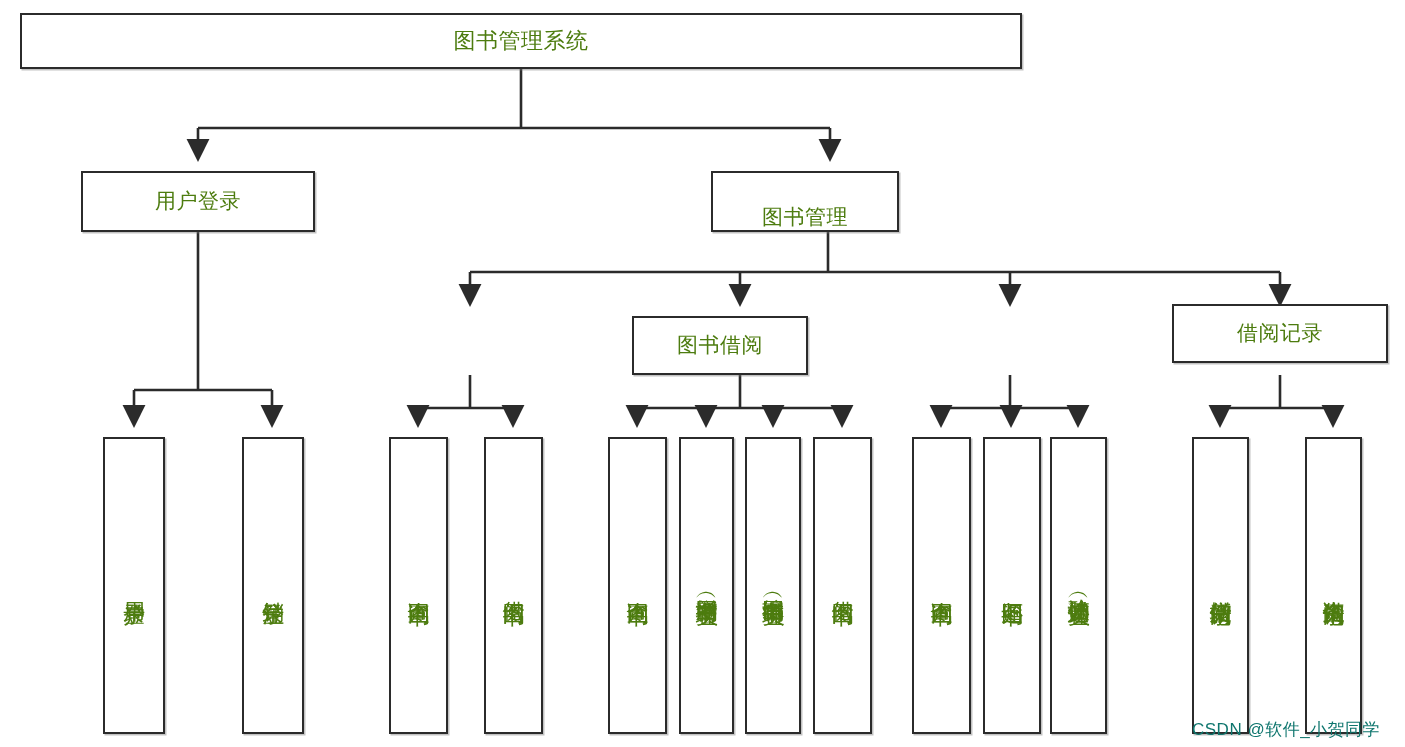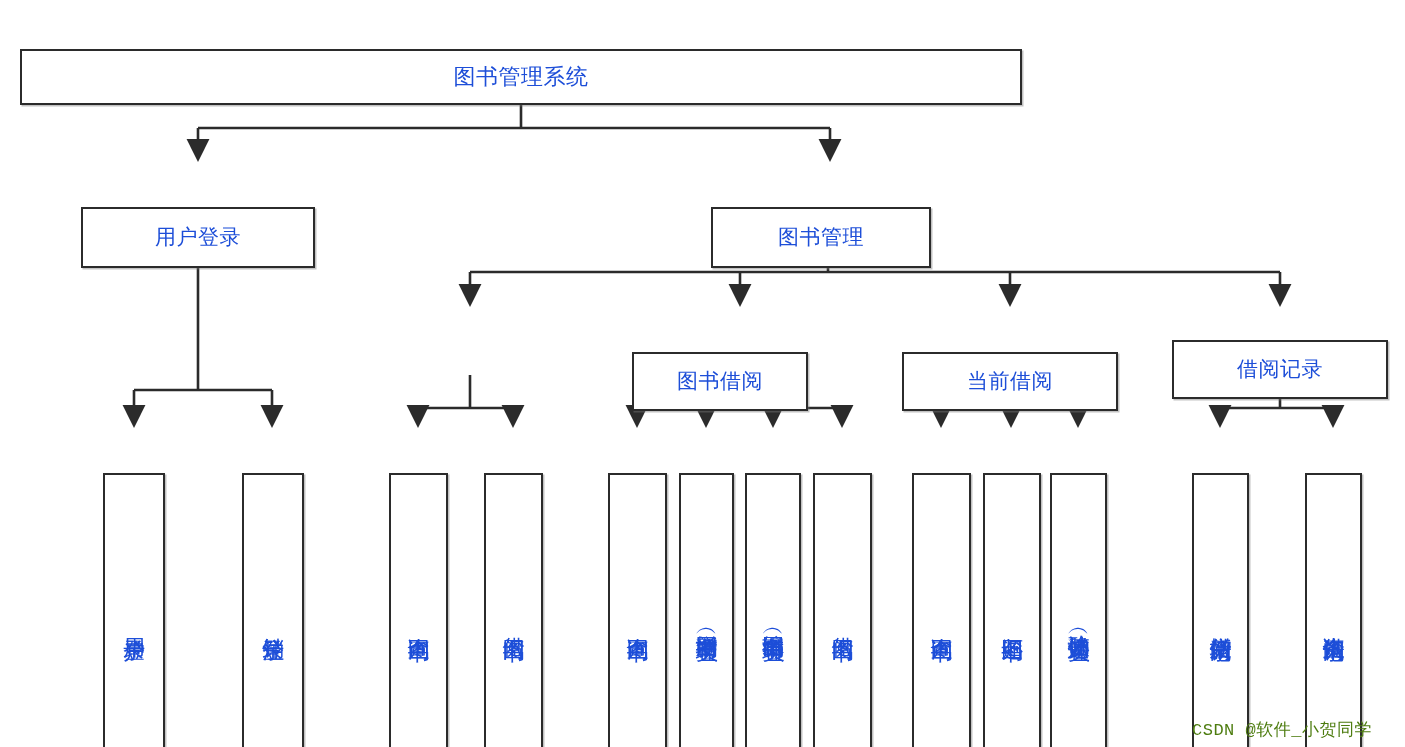--- a/index.html
+++ b/index.html
@@ -27,23 +27,22 @@
     pointer-events: none;
   }
   .node {
     position: absolute;
     box-sizing: border-box;
     background: #ffffff;
     border: 2px solid #2b2b2b;
     display: flex;
     align-items: center;
     justify-content: center;
-    color: #1d4ed8;
+    color: #4d7c0f;
     box-shadow: 1.5px 1.5px 0 rgba(120,120,120,0.45);
-    margin-top: 36px;
   }
   .node .label {
     display: block;
     text-align: center;
     line-height: 1.12;
     letter-spacing: 0.5px;
     white-space: nowrap;
   }
   
   .node.h .label {
@@ -62,25 +61,25 @@
     writing-mode: vertical-rl;
     text-orientation: upright;
     font-size: 22px;
     line-height: 1.02;
     letter-spacing: 1px;
     white-space: normal;
     max-height: 100%;
   }
   .watermark {
     position: absolute;
-    color: #4d7c0f;
+    color: #0f766e;
     font-size: 17px;
     letter-spacing: 0.5px;
     white-space: nowrap;
-    font-family: Liberation Mono, monospace;
+    font-family: Liberation Sans, sans-serif;
   }
 </style>
 </head>
 <body>
 
 <div id="canvas">
 
   <svg class="wires" viewBox="0 0 1405 747" xmlns="http://www.w3.org/2000/svg">
     <defs>
       <marker id="arrow" viewBox="0 0 12 12" refX="10" refY="6" markerWidth="9" markerHeight="9" orient="auto-start-reverse">
@@ -131,29 +130,26 @@
     </g>
   </svg>
 
   <div class="node h root" style="left: 20px; top: 13px; width: 1002px; height: 56px;">
     <span class="label">图书管理系统</span>
   </div>
 
   <div class="node h" style="left: 81px; top: 171px; width: 234px; height: 61px;">
     <span class="label">用户登录</span>
   </div>
-  <div class="node h" style="left: 711px; top: 171px; width: 220px; height: 61px;">
+  <div class="node h" style="left: 711px; top: 171px; width: 188px; height: 61px; align-items: flex-end;">
     <span class="label">图书管理</span>
   </div>
 
   <div class="node h" style="left: 632px; top: 316px; width: 176px; height: 59px;">
     <span class="label">图书借阅</span>
-  </div>
-  <div class="node h" style="left: 902px; top: 316px; width: 216px; height: 59px;">
-    <span class="label">当前借阅</span>
   </div>
   <div class="node h" style="left: 1172px; top: 304px; width: 216px; height: 59px;">
     <span class="label">借阅记录</span>
   </div>
 
   <div class="node v" style="left: 103px; top: 437px; width: 62px; height: 297px;">
     <span class="label">用户登录</span>
   </div>
   <div class="node v" style="left: 242px; top: 437px; width: 62px; height: 297px;">
     <span class="label">注销登录</span>

